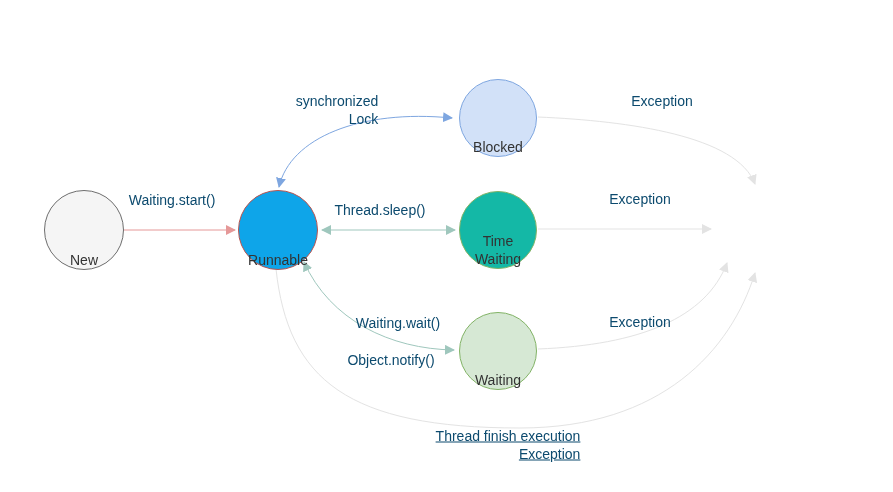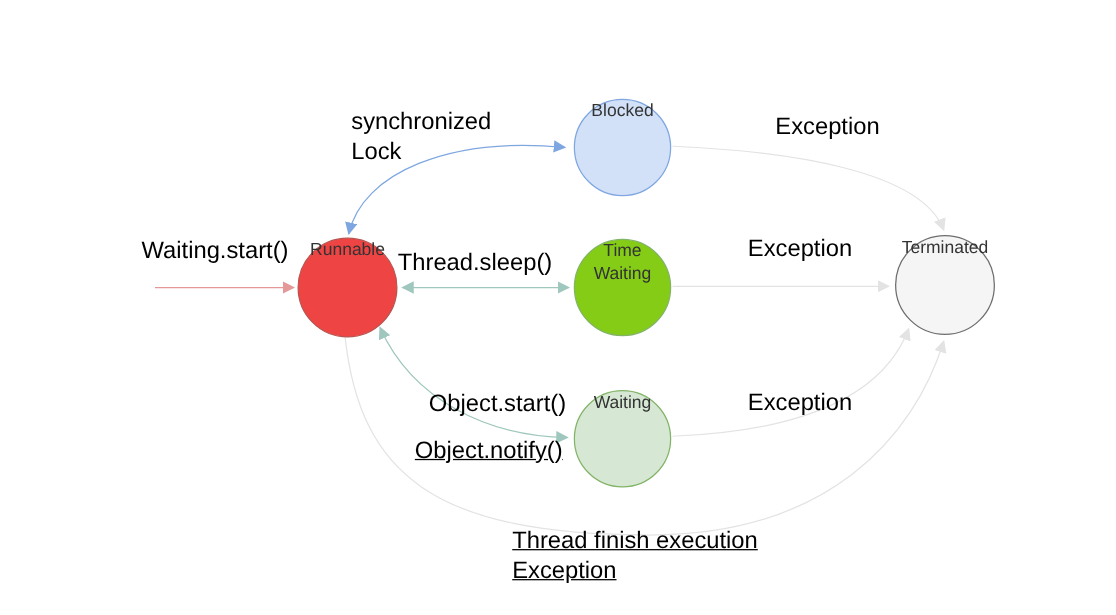--- a/index.html
+++ b/index.html
@@ -13,52 +13,52 @@
   }
   .edges-svg {
     position: absolute;
     left: 0; top: 0;
     width: 893px; height: 492px;
   }
   .node {
     position: absolute;
     border-radius: 50%;
     display: flex;
-    align-items: flex-start;
+    align-items: flex-end;
     justify-content: center;
     box-sizing: border-box;
     border: 1px solid;
     font-size: 14px;
     color: #333333;
   }
   .node-label {
     white-space: pre-line;
     text-align: center;
     line-height: 1.25;
   }
   .node-new        { left: 44px;  top: 190px; width: 80px; height: 80px; background: #f5f5f5; border-color: #6e6e6e; }
-  .node-runnable   { left: 238px; top: 190px; width: 80px; height: 80px; background: #ef4444; border-color: #b85450; }
+  .node-runnable   { left: 238px; top: 190px; width: 80px; height: 80px; background: #0ea5e9; border-color: #b85450; }
   .node-blocked    { left: 459px; top: 79px;  width: 78px; height: 78px; background: #d2e1f8; border-color: #7ea6e0; }
-  .node-time-waiting { left: 459px; top: 191px; width: 78px; height: 78px; background: #84cc16; border-color: #82b366; }
+  .node-time-waiting { left: 459px; top: 191px; width: 78px; height: 78px; background: #14b8a6; border-color: #82b366; }
   .node-waiting    { left: 459px; top: 312px; width: 78px; height: 78px; background: #d6e8d4; border-color: #82b366; }
   .node-terminated { left: 716px; top: 188px; width: 80px; height: 80px; background: #f5f5f5; border-color: #6e6e6e; }
   .edge-label {
     position: absolute;
     transform: translate(-50%, -50%);
-    font-size: 19px;
-    color: #000000;
+    font-size: 14px;
+    color: #0c4a6e;
     white-space: pre-line;
-    text-align: left;
+    text-align: right;
     line-height: 1.25;
   }
   #lbl-thread-start  { left: 172px; top: 201px; }
   #lbl-sync-lock     { left: 337px; top: 110px; }
   #lbl-thread-sleep  { left: 380px; top: 211px; }
   #lbl-object-wait   { left: 398px; top: 324px; }
-  #lbl-object-notify { left: 391px; top: 361px; text-decoration: underline; }
+  #lbl-object-notify { left: 391px; top: 361px; }
   #lbl-exc-top       { left: 662px; top: 102px; }
   #lbl-exc-mid       { left: 640px; top: 200px; }
   #lbl-exc-bottom    { left: 640px; top: 323px; }
   #lbl-finish        { left: 508px; top: 445px; text-decoration: underline; }
 </style>
 </head>
 <body>
 
 <div class="canvas">
 
@@ -88,42 +88,42 @@
 
     <path d="M 538 117 C 630 121 737 136 755 184" fill="none" stroke-width="1" marker-end="url(#arrow-gray)" stroke="#e3e3e3"></path>
 
     <path d="M 538 229 L 711 229" fill="none" stroke-width="1" marker-end="url(#arrow-gray)" stroke="#e3e3e3"></path>
 
     <path d="M 538 349 C 640 345 706 318 727 263" fill="none" stroke-width="1" marker-end="url(#arrow-gray)" stroke="#e3e3e3"></path>
 
     <path d="M 276 269 C 288 380 348 428 520 428 C 662 428 731 350 755 273" fill="none" stroke-width="1" marker-end="url(#arrow-gray)" stroke="#e3e3e3"></path>
   </svg>
 
+  <div class="node node-new">
+    <span class="node-label">New</span>
+  </div>
   <div class="node node-runnable">
     <span class="node-label">Runnable</span>
   </div>
   <div class="node node-blocked">
     <span class="node-label">Blocked</span>
   </div>
   <div class="node node-time-waiting">
     <span class="node-label">Time
 Waiting</span>
   </div>
   <div class="node node-waiting">
     <span class="node-label">Waiting</span>
   </div>
-  <div class="node node-terminated">
-    <span class="node-label">Terminated</span>
-  </div>
 
   <div class="edge-label" id="lbl-thread-start">Waiting.start()</div>
   <div class="edge-label" id="lbl-sync-lock">synchronized
 Lock</div>
   <div class="edge-label" id="lbl-thread-sleep">Thread.sleep()</div>
-  <div class="edge-label" id="lbl-object-wait">Object.start()</div>
+  <div class="edge-label" id="lbl-object-wait">Waiting.wait()</div>
   <div class="edge-label" id="lbl-object-notify">Object.notify()</div>
   <div class="edge-label" id="lbl-exc-top">Exception</div>
   <div class="edge-label" id="lbl-exc-mid">Exception</div>
   <div class="edge-label" id="lbl-exc-bottom">Exception</div>
   <div class="edge-label" id="lbl-finish">Thread finish execution
 Exception</div>
 
 </div>
 
 </body></html>

